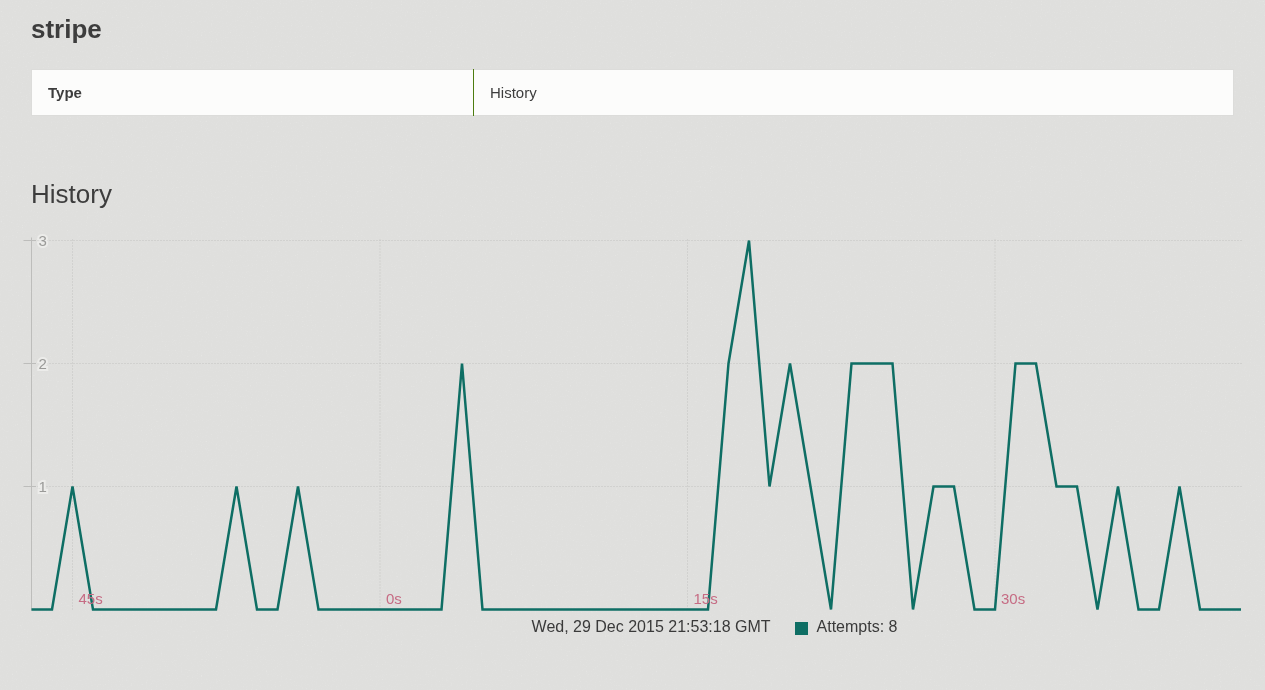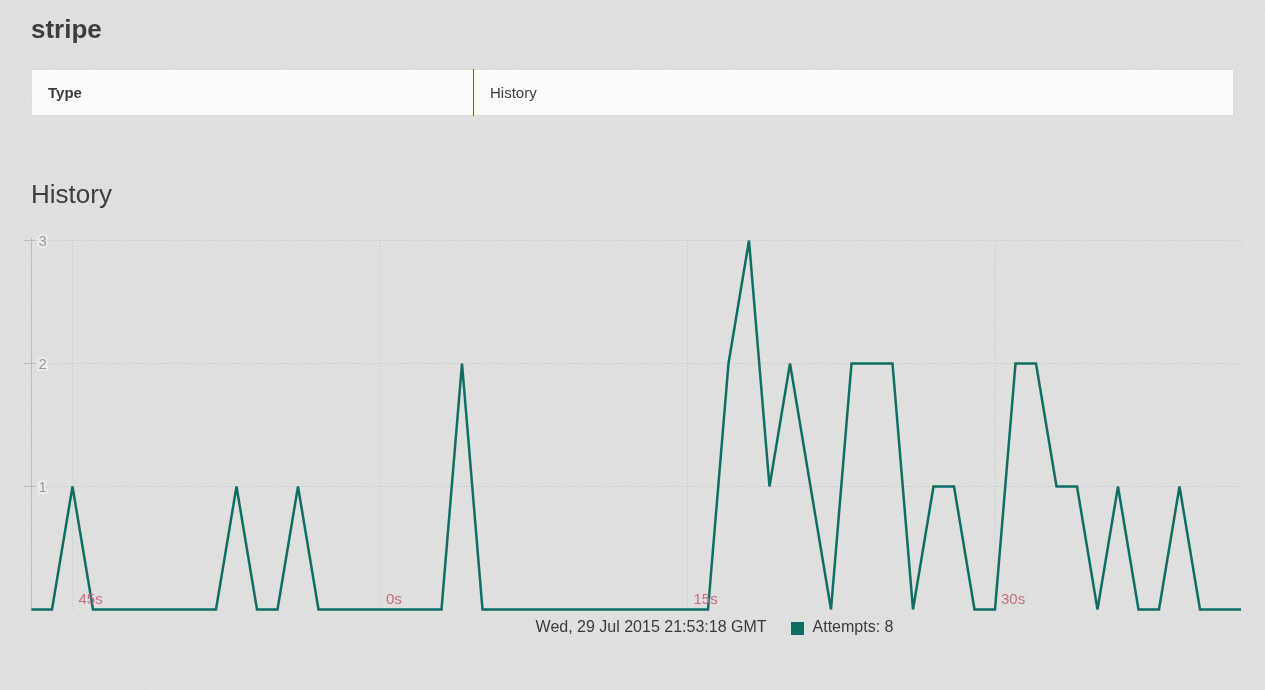--- a/index.html
+++ b/index.html
@@ -111,19 +111,19 @@
         <polyline points="31.5,376.5 52,376.5 72.5,253.5 93,376.5 113.5,376.5 134,376.5 154.5,376.5 175,376.5 195.5,376.5 216,376.5 236.5,253.5 257,376.5 277.5,376.5 298,253.5 318.5,376.5 339,376.5 359.5,376.5 380,376.5 400.5,376.5 421,376.5 441.5,376.5 462,130.5 482.5,376.5 503,376.5 523.5,376.5 544,376.5 564.5,376.5 585,376.5 605.5,376.5 626,376.5 646.5,376.5 667,376.5 687.5,376.5 708,376.5 728.5,130.5 749,7.5 769.5,253.5 790,130.5 810.5,253.5 831,376.5 851.5,130.5 872,130.5 892.5,130.5 913,376.5 933.5,253.5 954,253.5 974.5,376.5 995,376.5 1015.5,130.5 1036,130.5 1056.5,253.5 1077,253.5 1097.5,376.5 1118,253.5 1138.5,376.5 1159,376.5 1179.5,253.5 1200,376.5 1220.5,376.5 1241,376.5" fill="none" stroke="#0E6E64" stroke-width="2.5" stroke-linejoin="miter" stroke-linecap="butt"></polyline>
         <text x="78.5" y="371" fill="#C66C84">45s</text>
         <text x="386" y="371" fill="#C66C84">0s</text>
         <text x="693.5" y="371" fill="#C66C84">15s</text>
         <text x="1001" y="371" fill="#C66C84">30s</text>
         <text x="38.5" y="259" fill="#9A9A98" stroke="#ECECEA" stroke-width="4" paint-order="stroke">1</text>
         <text x="38.5" y="136" fill="#9A9A98" stroke="#ECECEA" stroke-width="4" paint-order="stroke">2</text>
         <text x="38.5" y="13" fill="#9A9A98" stroke="#ECECEA" stroke-width="4" paint-order="stroke">3</text>
       </svg>
     <div class="chart-legend">
-      <span>Wed, 29 Jul 2015 21:53:18 GMT</span>
+      <span>Wed, 29 Dec 2015 21:53:18 GMT</span>
       <span class="legend-swatch" style="background: rgb(14, 110, 100);"></span>
       <span>Attempts: 8</span>
     </div>
   </div>
 
 </div>
 
 </body></html>

